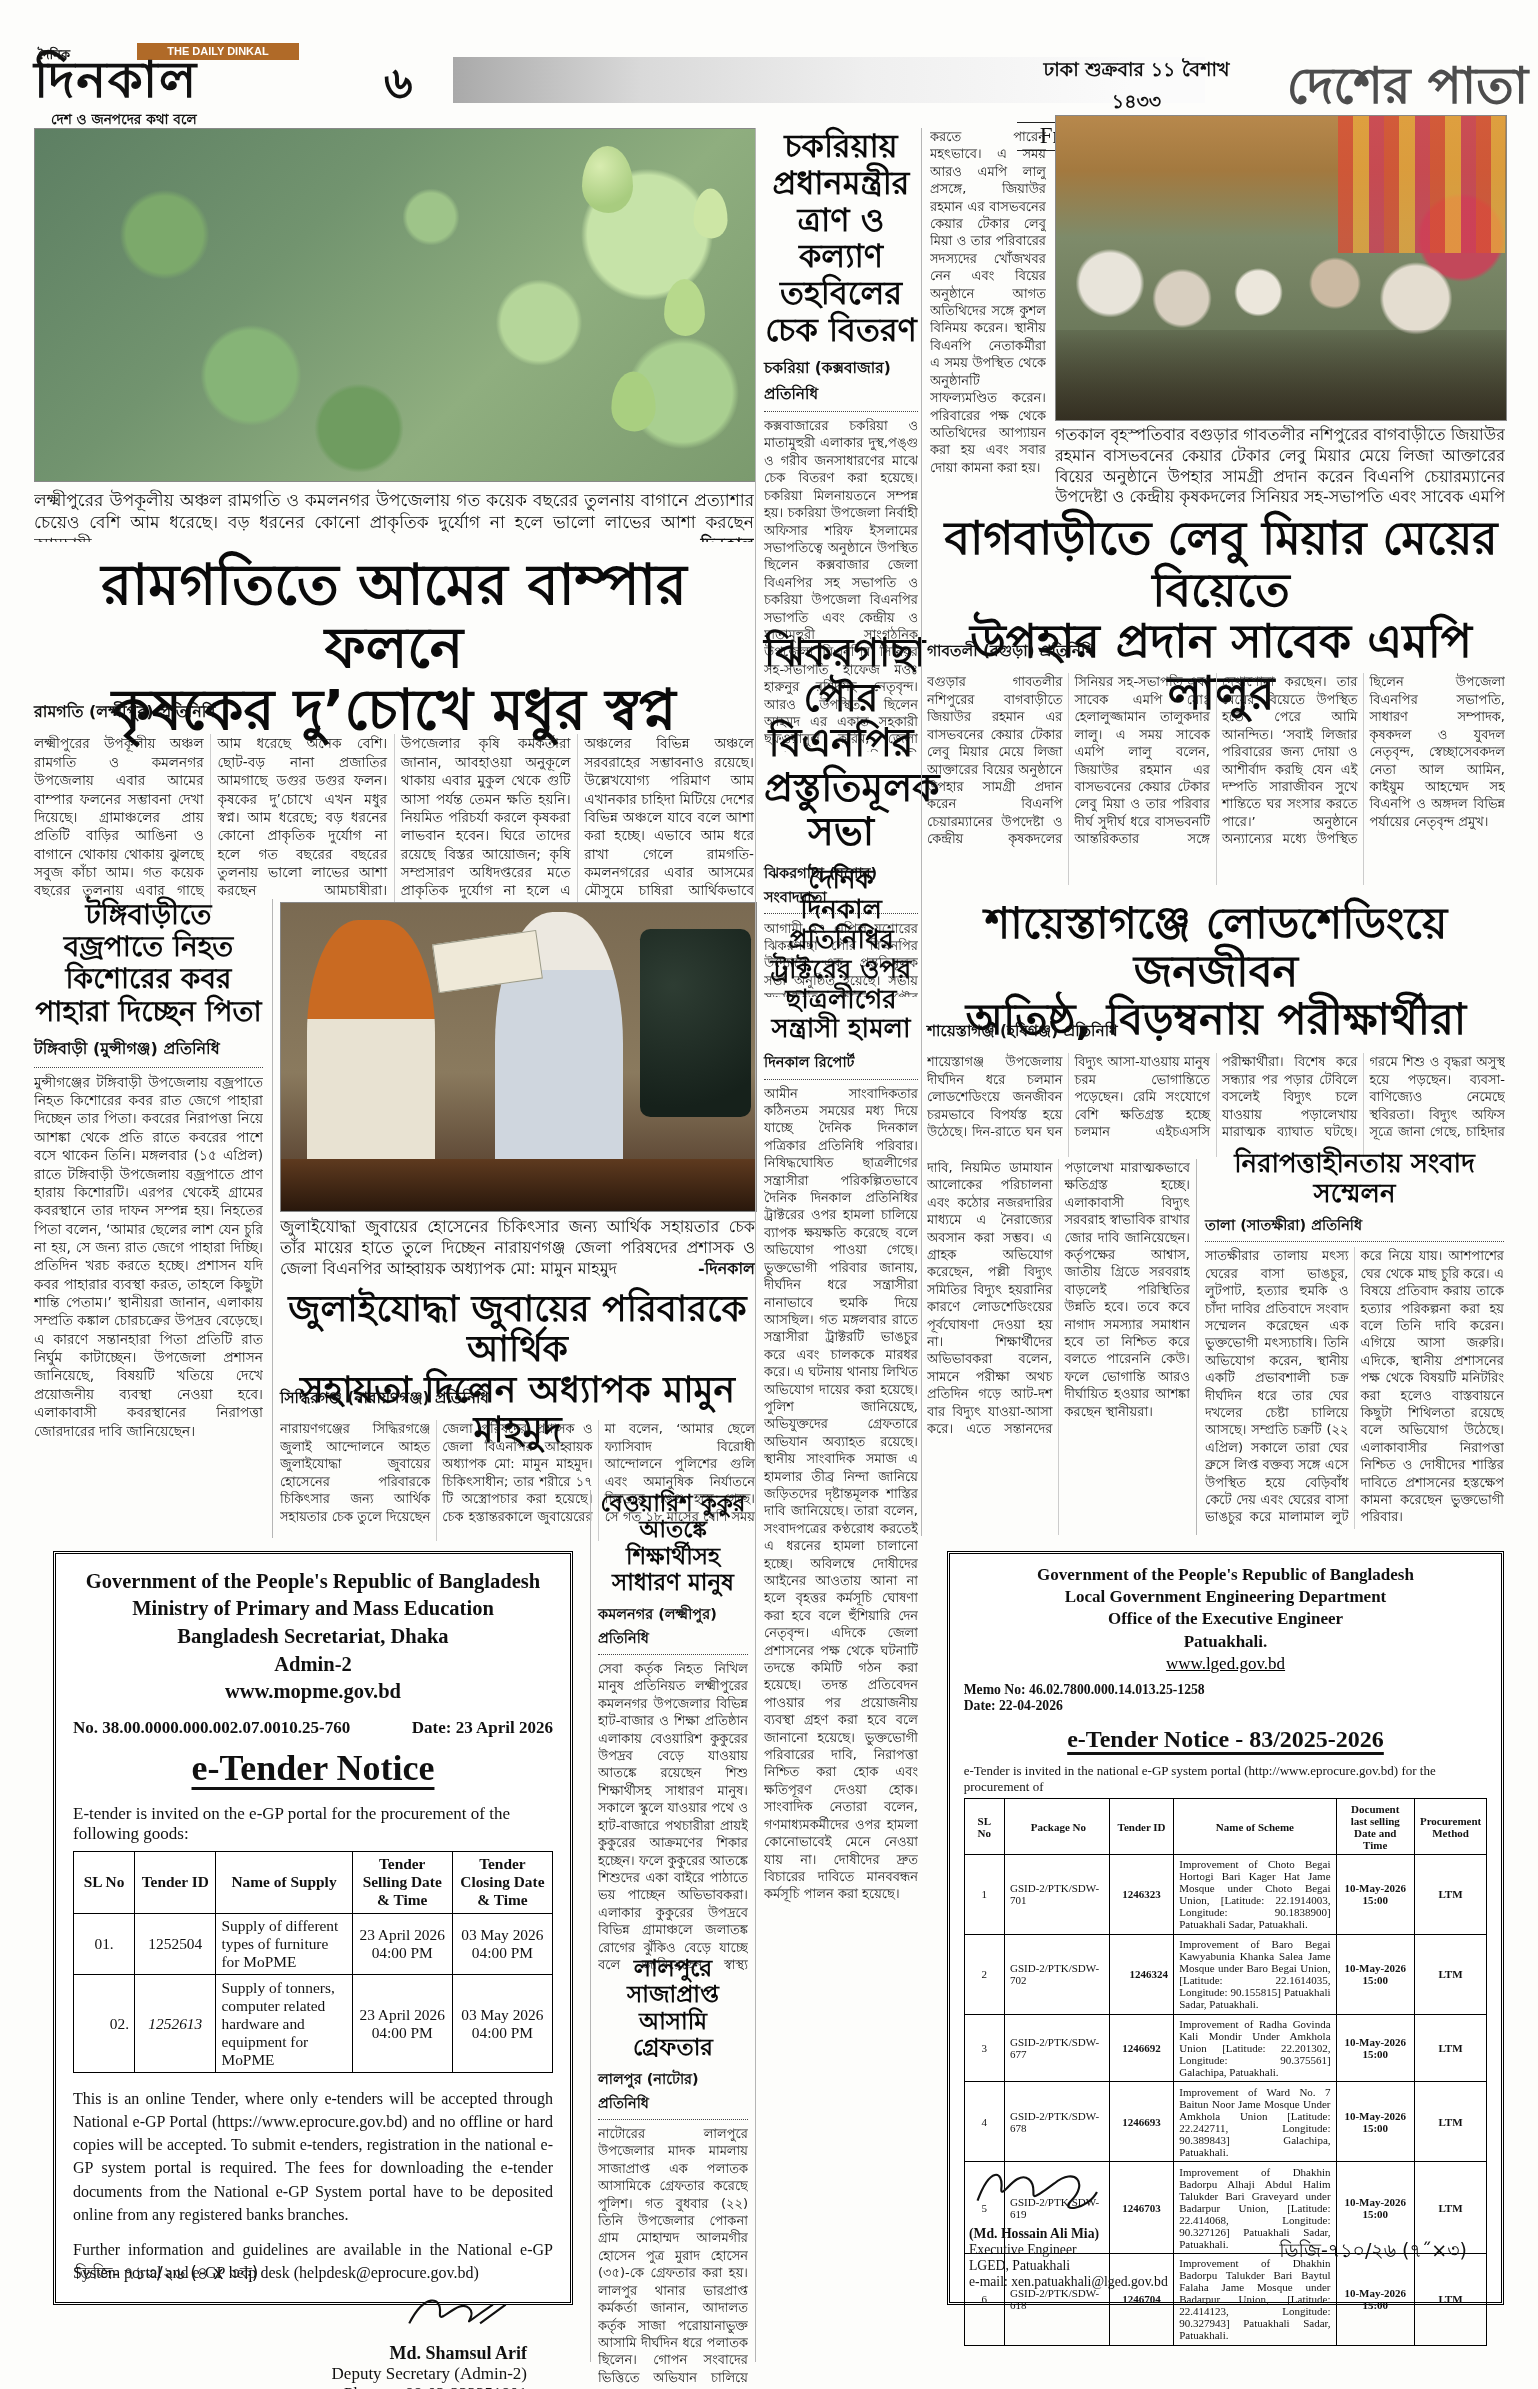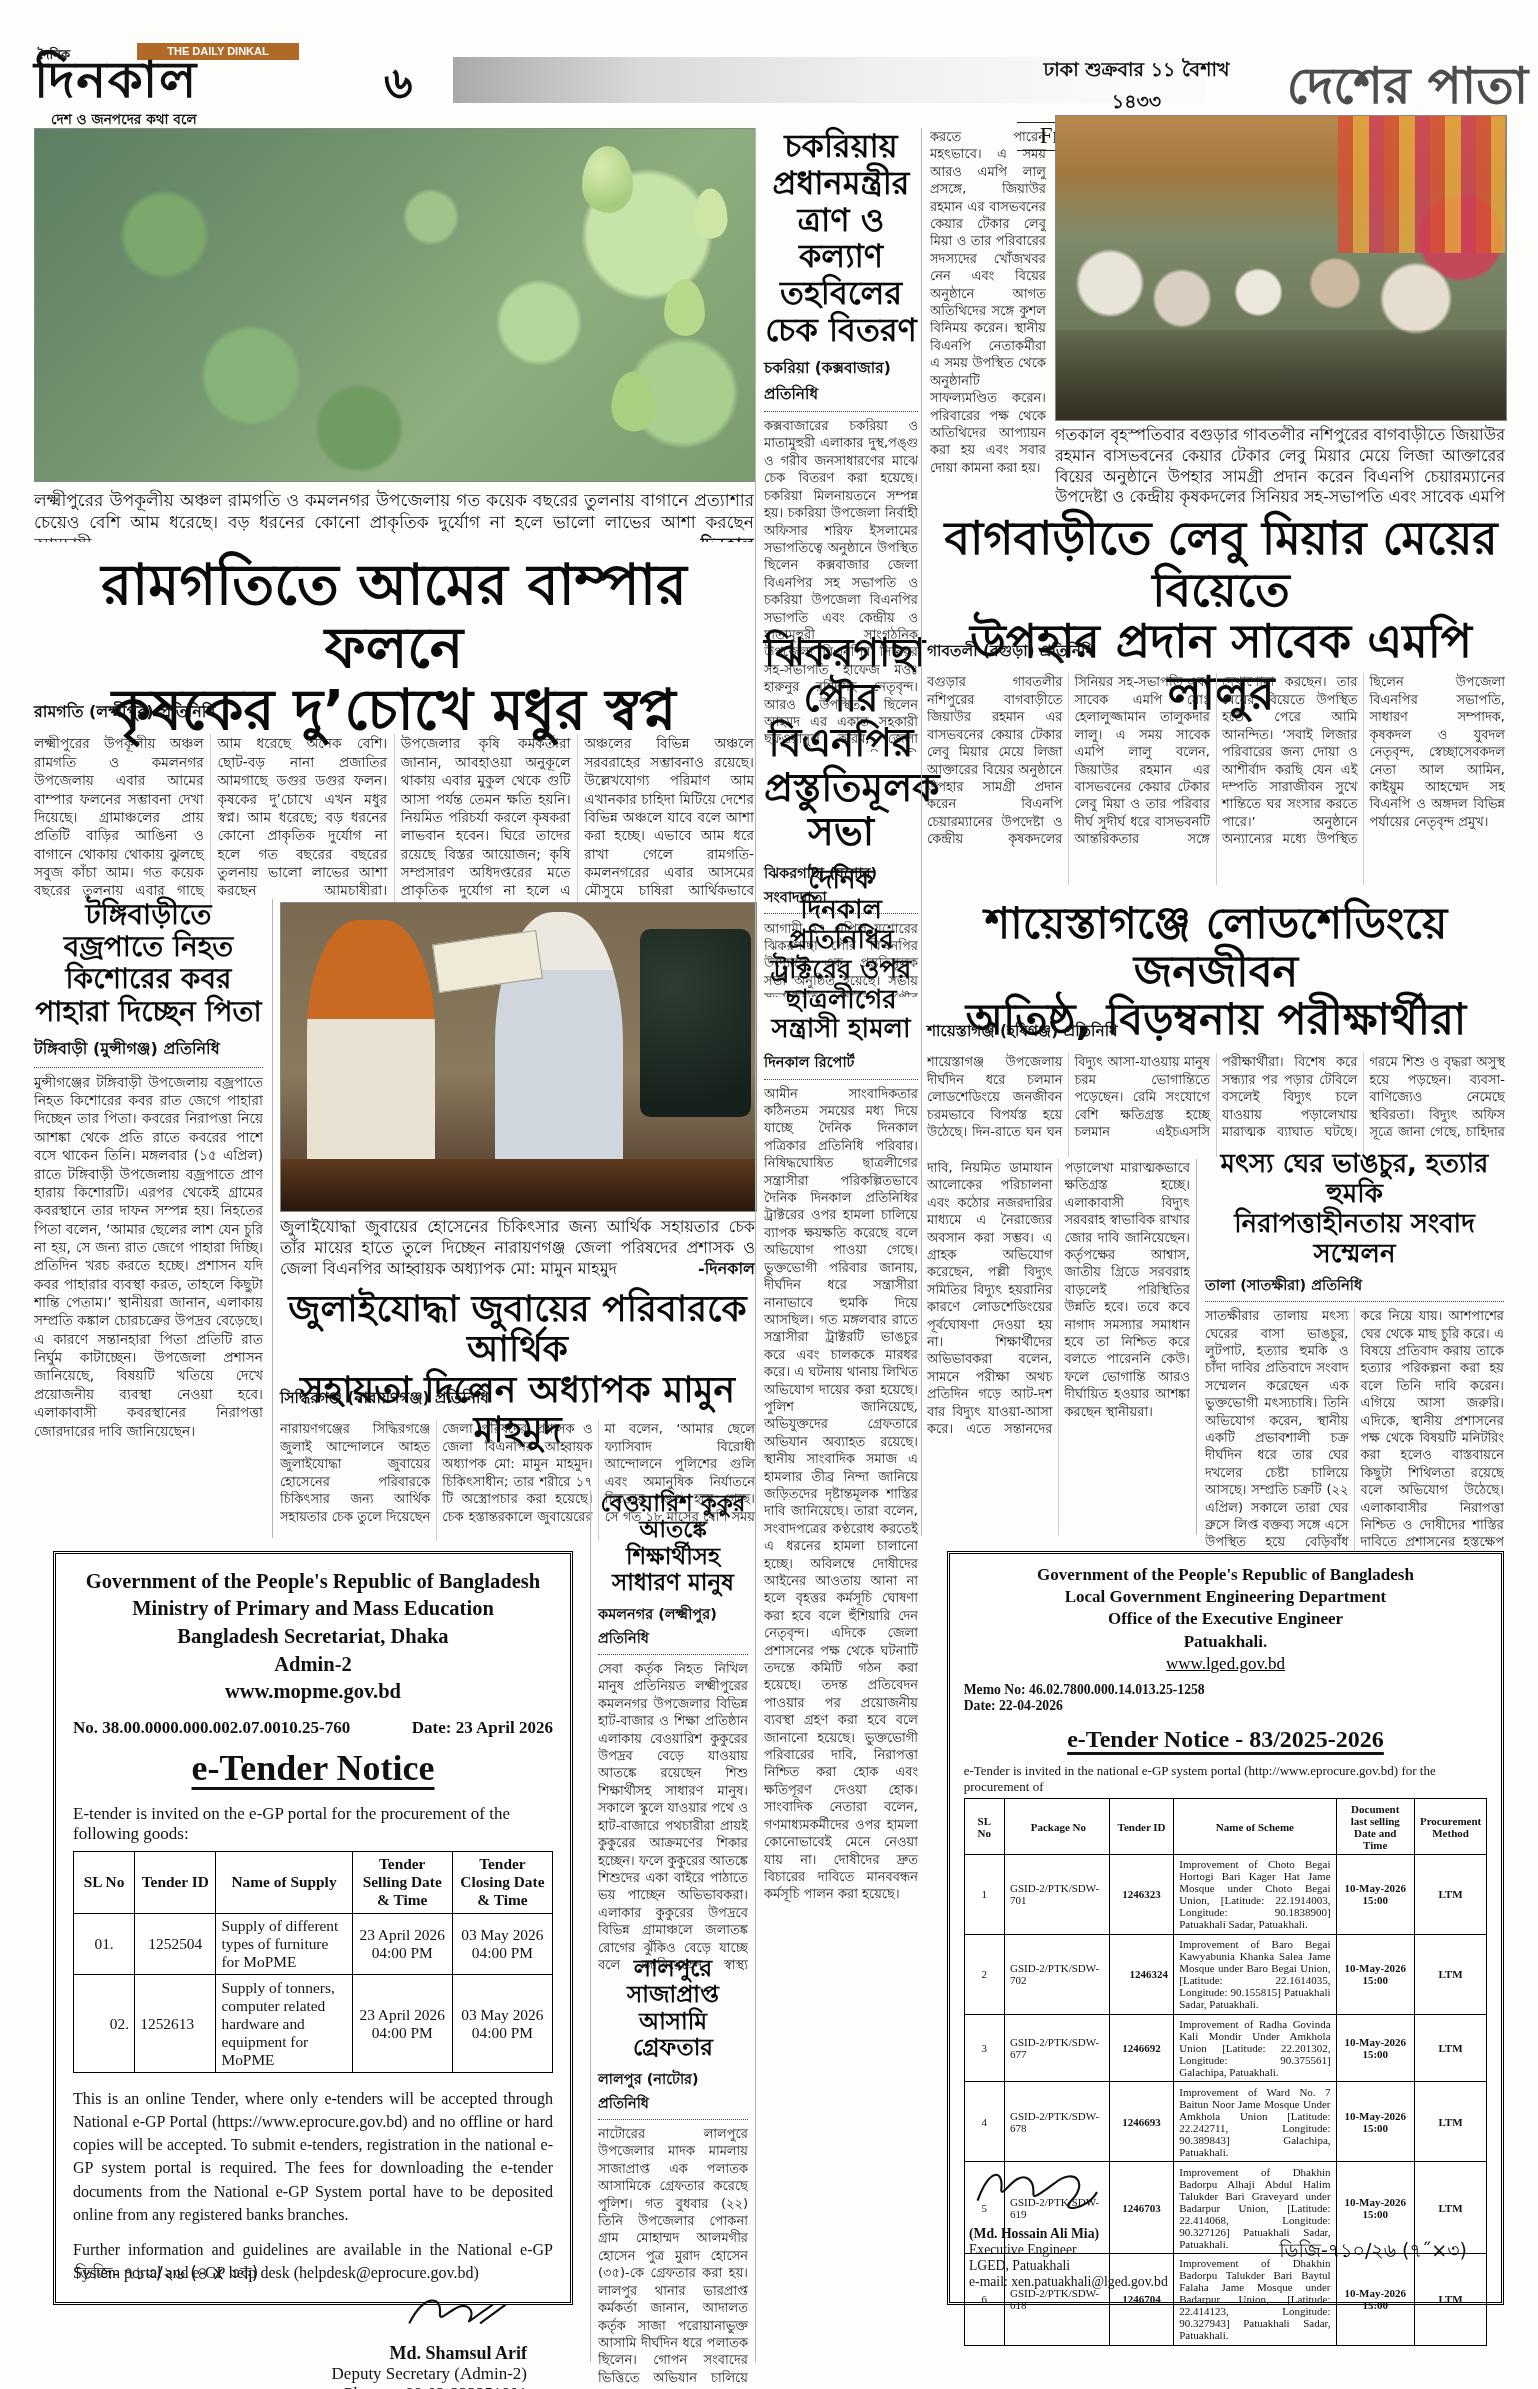--- a/index.html
+++ b/index.html
@@ -124,21 +124,21 @@
       <tbody>
         <tr>
           <td style="text-align:center;">01.</td>
           <td style="text-align:center;">1252504</td>
           <td>Supply of different types of furniture for MoPME</td>
           <td style="text-align:center;">23 April 2026 04:00 PM</td>
           <td style="text-align:center;">03 May 2026 04:00 PM</td>
         </tr>
         <tr>
           <td style="text-align:right;">02.</td>
-          <td style="">1252613</td>
+          <td style="text-align:center;font-style:italic;">1252613</td>
           <td>Supply of tonners, computer related hardware and equipment for MoPME</td>
           <td style="text-align:center;">23 April 2026 04:00 PM</td>
           <td style="text-align:center;">03 May 2026 04:00 PM</td>
         </tr>
       </tbody>
     </table>
     <div style="font-size:16px;margin-top:13.7px;text-align:justify;line-height:1.45;">This is an online Tender, where only e-tenders will be accepted through National e-GP Portal (https://www.eprocure.gov.bd) and no offline or hard copies will be accepted. To submit e-tenders, registration in the national e-GP system portal is required. The fees for downloading the e-tender documents from the National e-GP System portal have to be deposited online from any registered banks branches.</div>
     <div style="font-size:16px;margin-top:12px;text-align:justify;line-height:1.45;">Further information and guidelines are available in the National e-GP System portal and e-GP help desk (helpdesk@eprocure.gov.bd)</div>
     <div style="margin-top:5.1px;text-align:right;padding-right:26px;">
       <svg width="128" height="50" viewBox="0 0 150 58" style="display:inline-block;">
@@ -215,21 +215,20 @@
   </div>
   <div class="abs" style="left:927px;top:1019px;width:578px;">
     <div class="byline bn" style="display:inline-block;border-bottom:none;font-size:15.4px;">শায়েস্তাগঞ্জ (হবিগঞ্জ) প্রতিনিধি</div>
     <div class="body-text bn" style="height:104px;column-count:4;column-gap:12px;column-rule:0.9px solid #ccc;font-size:13px;">শায়েস্তাগঞ্জ উপজেলায় দীর্ঘদিন ধরে চলমান লোডশেডিংয়ে জনজীবন চরমভাবে বিপর্যস্ত হয়ে উঠেছে। দিন-রাতে ঘন ঘন বিদ্যুৎ আসা-যাওয়ায় মানুষ চরম ভোগান্তিতে পড়েছেন। রেমি সংযোগে বেশি ক্ষতিগ্রস্ত হচ্ছে চলমান এইচএসসি পরীক্ষার্থীরা। বিশেষ করে সন্ধ্যার পর পড়ার টেবিলে বসলেই বিদ্যুৎ চলে যাওয়ায় পড়ালেখায় মারাত্মক ব্যাঘাত ঘটছে। গরমে শিশু ও বৃদ্ধরা অসুস্থ হয়ে পড়ছেন। ব্যবসা-বাণিজ্যেও নেমেছে স্থবিরতা। বিদ্যুৎ অফিস সূত্রে জানা গেছে, চাহিদার তুলনায় সরবরাহ কম থাকায় লোডশেডিং দিতে হচ্ছে। দ্রুত সমস্যা সমাধানে পদক্ষেপ নেওয়া হবে বলে জানানো হয়েছে।</div>
   </div>
 
   <div class="abs body-text bn" style="left:927px;top:1159px;width:263px;height:376px;column-count:2;column-gap:12px;column-rule:0.9px solid #ccc;font-size:13px;">দাবি, নিয়মিত ডামাযান আলোকের পরিচালনা এবং কঠোর নজরদারির মাধ্যমে এ নৈরাজ্যের অবসান করা সম্ভব। এ গ্রাহক অভিযোগ করেছেন, পল্লী বিদ্যুৎ সমিতির বিদ্যুৎ হয়রানির কারণে লোডশেডিংয়ের পূর্বঘোষণা দেওয়া হয় না। শিক্ষার্থীদের অভিভাবকরা বলেন, সামনে পরীক্ষা অথচ প্রতিদিন গড়ে আট-দশ বার বিদ্যুৎ যাওয়া-আসা করে। এতে সন্তানদের পড়ালেখা মারাত্মকভাবে ক্ষতিগ্রস্ত হচ্ছে। এলাকাবাসী বিদ্যুৎ সরবরাহ স্বাভাবিক রাখার জোর দাবি জানিয়েছেন। কর্তৃপক্ষের আশ্বাস, জাতীয় গ্রিডে সরবরাহ বাড়লেই পরিস্থিতির উন্নতি হবে। তবে কবে নাগাদ সমস্যার সমাধান হবে তা নিশ্চিত করে বলতে পারেননি কেউ। ফলে ভোগান্তি আরও দীর্ঘায়িত হওয়ার আশঙ্কা করছেন স্থানীয়রা।</div>
   <div class="abs vrule" style="left:1196px;top:1159px;height:376px;"></div>
   <div class="abs" style="left:1205px;top:1149px;width:299px;">
     <div class="bn headline-left" style="font-size:26px;">
-      <div>মৎস্য ঘের ভাঙচুর, হত্যার হুমকি</div>
       <div>নিরাপত্তাহীনতায় সংবাদ সম্মেলন</div>
     </div>
     <div class="byline bn" style="font-size:14.5px;margin-top:5.1px;">তালা (সাতক্ষীরা) প্রতিনিধি</div>
     <div class="body-text bn" style="height:282px;column-count:2;column-gap:12px;column-rule:0.9px solid #ccc;font-size:13px;">সাতক্ষীরার তালায় মৎস্য ঘেরের বাসা ভাঙচুর, লুটপাট, হত্যার হুমকি ও চাঁদা দাবির প্রতিবাদে সংবাদ সম্মেলন করেছেন এক ভুক্তভোগী মৎস্যচাষি। তিনি অভিযোগ করেন, স্থানীয় একটি প্রভাবশালী চক্র দীর্ঘদিন ধরে তার ঘের দখলের চেষ্টা চালিয়ে আসছে। সম্প্রতি চক্রটি (২২ এপ্রিল) সকালে তারা ঘের ব্রুসে লিপ্ত বক্তব্য সঙ্গে এসে উপস্থিত হয়ে বেড়িবাঁধ কেটে দেয় এবং ঘেরের বাসা ভাঙচুর করে মালামাল লুট করে নিয়ে যায়। আশপাশের ঘের থেকে মাছ চুরি করে। এ বিষয়ে প্রতিবাদ করায় তাকে হত্যার পরিকল্পনা করা হয় বলে তিনি দাবি করেন। এগিয়ে আসা জরুরি। এদিকে, স্থানীয় প্রশাসনের পক্ষ থেকে বিষয়টি মনিটরিং করা হলেও বাস্তবায়নে কিছুটা শিথিলতা রয়েছে বলে অভিযোগ উঠেছে। এলাকাবাসীর নিরাপত্তা নিশ্চিত ও দোষীদের শাস্তির দাবিতে প্রশাসনের হস্তক্ষেপ কামনা করেছেন ভুক্তভোগী পরিবার।</div>
   </div>
 
   <div class="abs tenderbox" style="left:947px;top:1551px;width:557px;height:754px;padding:10.3px 13.7px;">
     <div class="t-center" style="font-size:17px;line-height:1.3;">
       <div>Government of the People's Republic of Bangladesh</div>
       <div>Local Government Engineering Department</div>

